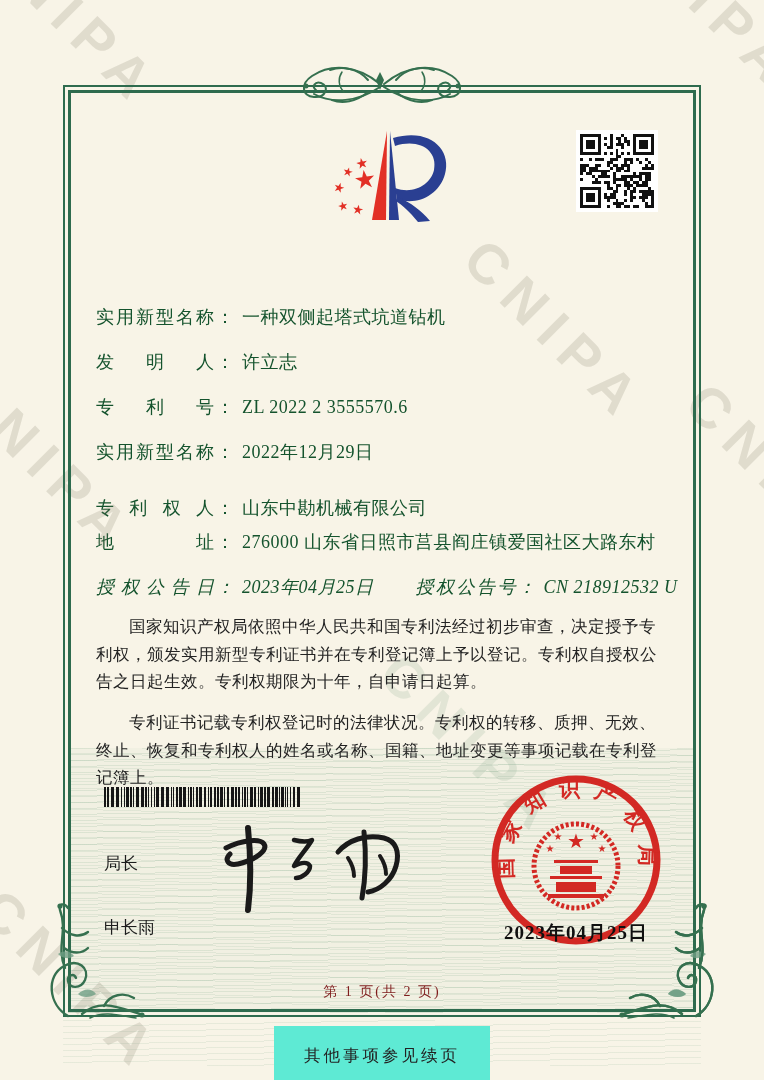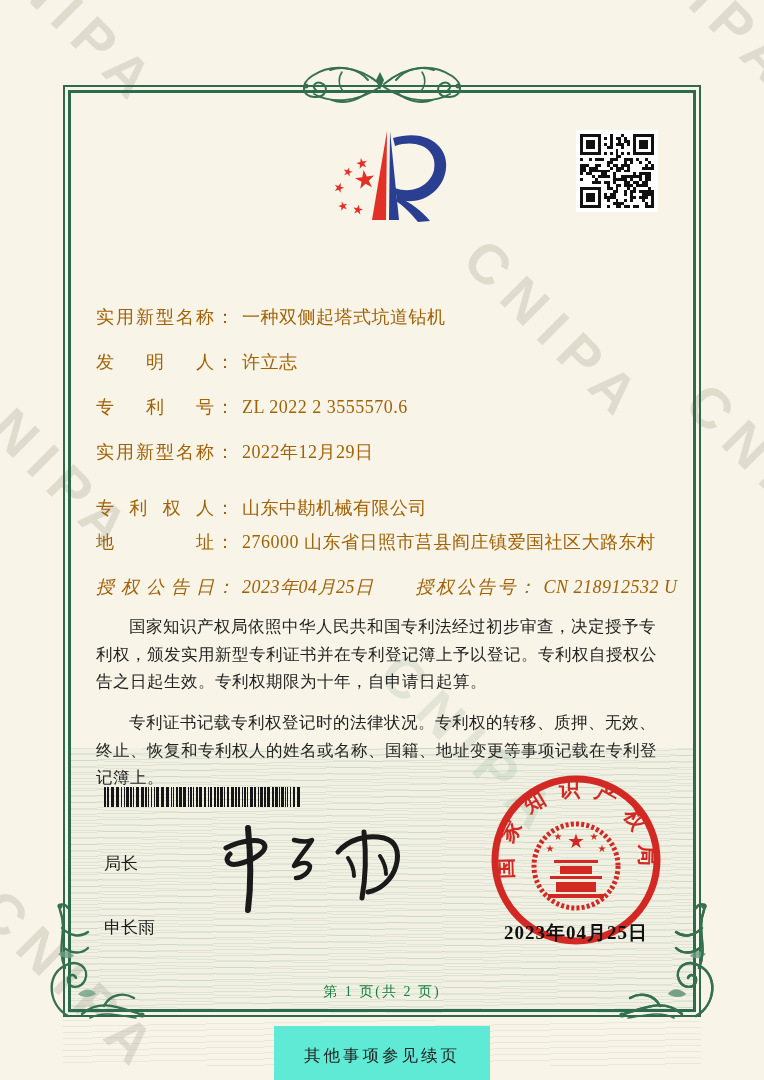--- a/index.html
+++ b/index.html
@@ -27,42 +27,42 @@
 
   .cert-no{left:100px;top:122px;font-size:17px;letter-spacing:3px;color:#3a3a3a;z-index:5;}
 
   .qr-box{left:576px;top:130px;width:82px;height:82px;background:#fff;z-index:5;}
   .qr-box svg{position:absolute;left:4px;top:4px;}
 
   .title{left:0;right:0;top:234px;text-align:center;font-size:41px;font-weight:bold;
          letter-spacing:7px;color:#141414;z-index:5;}
 
   .fields{z-index:5;}
-  .frow{position:absolute;left:96px;font-size:18px;color:#a16207;white-space:nowrap;}
+  .frow{position:absolute;left:96px;font-size:18px;color:#14532d;white-space:nowrap;}
   .flabel{display:inline-block;width:118px;text-align:justify;text-align-last:justify;}
   .flabel.short{width:100px;}
   .fcolon{display:inline-block;margin:0 8px 0 2px;}
   .fvalue{letter-spacing:0.5px;}
   .grant2{margin-left:42px;}
 
   .para{position:absolute;left:96px;width:574px;font-size:16.5px;line-height:27.5px;
         text-indent:2em;color:#232323;z-index:5;letter-spacing:0.5px;}
 
   .barcode{left:104px;top:787px;width:202px;height:20px;z-index:5;font-size:0;white-space:nowrap;overflow:hidden;}
   .barcode i{display:inline-block;height:100%;background:#161616;}
 
   .signer{left:104px;z-index:6;font-family:"Liberation Sans","DejaVu Sans",sans-serif;
           font-size:17px;color:#1d1d1d;}
   .sig-svg{left:198px;top:818px;z-index:6;}
 
   .seal-svg{left:488px;top:772px;z-index:6;opacity:0.95;}
   .seal-date{left:488px;top:920px;width:176px;text-align:center;font-size:19px;font-weight:600;
              color:#101010;z-index:7;letter-spacing:1px;}
 
-  .page-num{left:0;right:0;top:983px;text-align:center;font-size:14px;color:#15803d;z-index:5;letter-spacing:2px;}
+  .page-num{left:0;right:0;top:983px;text-align:center;font-size:14px;color:#7f1d1d;z-index:5;letter-spacing:2px;}
 
   .cont-box{left:50%;transform:translateX(-50%);top:1026px;background:#5eead4;
             padding:19px 30px;font-size:16.5px;color:#222;z-index:6;letter-spacing:3px;white-space:nowrap;}
 
   .ornament{z-index:4;}
 </style>
 </head>
 <body>
 
 <div id="page">

